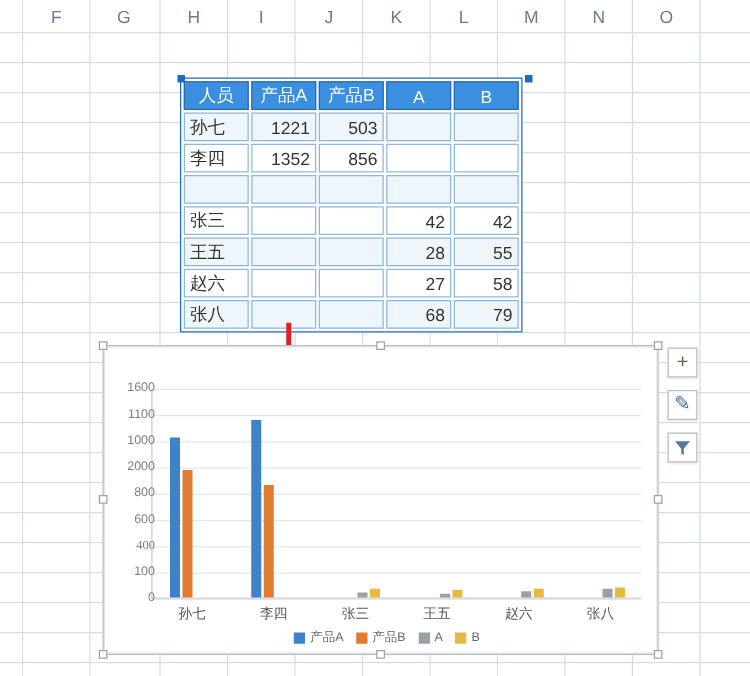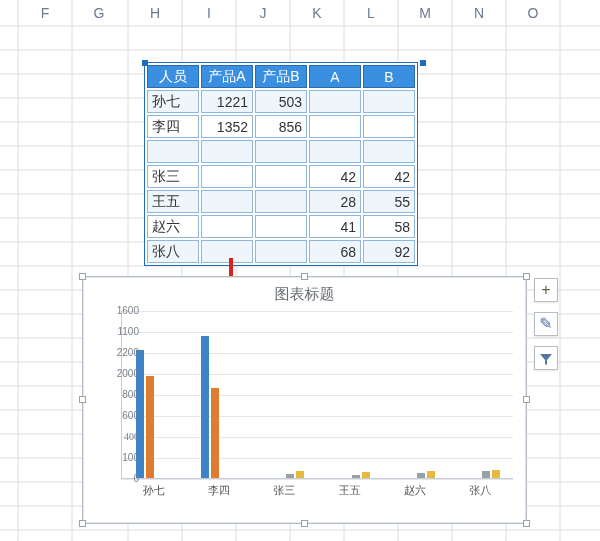--- a/index.html
+++ b/index.html
@@ -78,21 +78,21 @@
   .plot {
     position: absolute;
     left: 38px;
     top: 34px;
     width: 392px;
     height: 168px;
     border-left: 1px solid #c9ced6;
     border-bottom: 1px solid #c9ced6;
   }
   .hgrid { position:absolute; left:0; width:100%; border-top:1px solid #e3e7ec; }
-  .ytick { position:absolute; right: 387px; width:32px; text-align:right; color:#7a808a; font-size:10px;}
+  .ytick { position:absolute; right: 402px; width:32px; text-align:right; color:#7a808a; font-size:10px;}
   .bar { position:absolute; bottom:0; width:8px; }
   .s0 { background:#3e83c8; }
   .s1 { background:#e07b2f; }
   .s2 { background:#9aa0a7; }
   .s3 { background:#e7b93c; }
   .xcat { position:absolute; top:206px; width:60px; text-align:center; font-size:11px; color:#555;}
   .chart-title { position:absolute; top:8px; left:0; right:0; text-align:center; font-size:15px; color:#676c74;}
   .legend { position:absolute; left:0; right:0; bottom:6px; text-align:center; font-size:10px; color:#666;}
   .legend span.sw { display:inline-block; width:9px; height:9px; vertical-align:middle; margin:0 4px 0 10px;}
   .side-btn {
@@ -199,29 +199,29 @@
         <td class="name">王五</td>
         <td></td>
         <td></td>
         <td>28</td>
         <td>55</td>
       </tr>
       <tr>
         <td class="name">赵六</td>
         <td></td>
         <td></td>
-        <td>41</td>
+        <td>27</td>
         <td>58</td>
       </tr>
       <tr>
         <td class="name">张八</td>
         <td></td>
         <td></td>
         <td>68</td>
-        <td>92</td>
+        <td>79</td>
       </tr>
     </tbody>
 </table>
 <div class="sel-handle" style="left:142px; top:60px;"></div>
 <div class="sel-handle" style="left:420px; top:60px;"></div>
 
 <div class="arrow">
   <svg width="10" height="34">
       <polygon points="3,0 7,0 7,22 10,22 5,34 0,22 3,22"></polygon>
     </svg>
@@ -230,21 +230,20 @@
 <div class="chart-box">
   <div class="handle" style="left:-4px; top:-4px;"></div>
   <div class="handle" style="right:-4px; top:-4px;"></div>
   <div class="handle" style="left:-4px; bottom:-4px;"></div>
   <div class="handle" style="right:-4px; bottom:-4px;"></div>
   <div class="handle" style="left:50%; top:-4px; margin-left:-4px;"></div>
   <div class="handle" style="left:50%; bottom:-4px; margin-left:-4px;"></div>
   <div class="handle" style="top:50%; left:-4px; margin-top:-4px;"></div>
   <div class="handle" style="top:50%; right:-4px; margin-top:-4px;"></div>
 
-  <div class="chart-title">图表标题</div>
   <div class="plot" id="plot">
       <div class="hgrid" style="top: 168px;"></div>
       <div class="hgrid" style="top: 147px;"></div>
       <div class="hgrid" style="top: 126px;"></div>
       <div class="hgrid" style="top: 105px;"></div>
       <div class="hgrid" style="top: 84px;"></div>
       <div class="hgrid" style="top: 63px;"></div>
       <div class="hgrid" style="top: 42px;"></div>
       <div class="hgrid" style="top: 21px;"></div>
       <div class="hgrid" style="top: 0px;"></div>
@@ -269,24 +268,25 @@
       <div class="xcat" style="left: 302px;">赵六</div>
       <div class="xcat" style="left: 367.333px;">张八</div>
     </div>
   <div id="yticks">
       <div class="ytick" style="top: 196px;">0</div>
       <div class="ytick" style="top: 175px;">100</div>
       <div class="ytick" style="top: 154px; font-family: Liberation Serif, serif;">400</div>
       <div class="ytick" style="top: 133px;">600</div>
       <div class="ytick" style="top: 112px;">800</div>
       <div class="ytick" style="top: 91px;">2000</div>
-      <div class="ytick" style="top: 70px;">2200</div>
+      <div class="ytick" style="top: 70px;">1000</div>
       <div class="ytick" style="top: 49px;">1100</div>
       <div class="ytick" style="top: 28px;">1600</div>
     </div>
+  <div class="legend" id="legend"><span class="sw" style="background: rgb(62, 131, 200);"></span><span>产品A</span><span class="sw" style="background: rgb(224, 123, 47);"></span><span>产品B</span><span class="sw" style="background: rgb(154, 160, 167);"></span><span>A</span><span class="sw" style="background: rgb(231, 185, 60);"></span><span>B</span></div>
 </div>
 
 <div class="side-btn" style="top:278px;">+</div>
 <div class="side-btn" style="top:312px; color:#4a6ea0;">✎</div>
 <div class="side-btn" style="top:346px; color:#4a6ea0;">
   <svg width="14" height="14" style="vertical-align:middle">
       <polygon points="1,2 13,2 8,8 8,13 6,12 6,8" fill="#5776a3"></polygon>
     </svg>
 </div>
 

